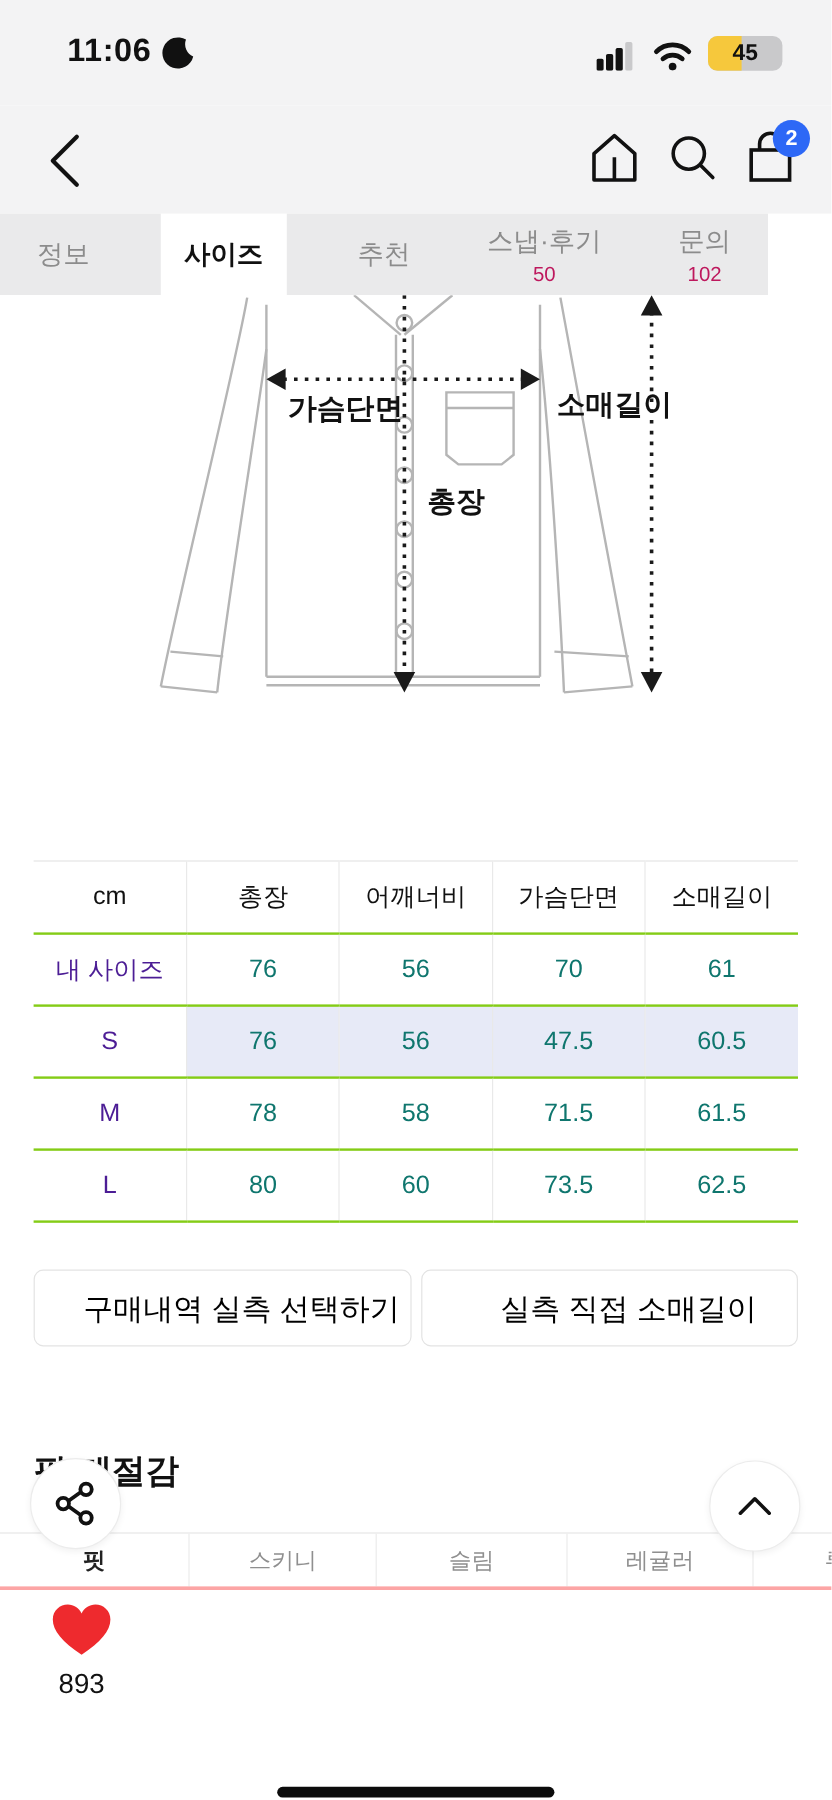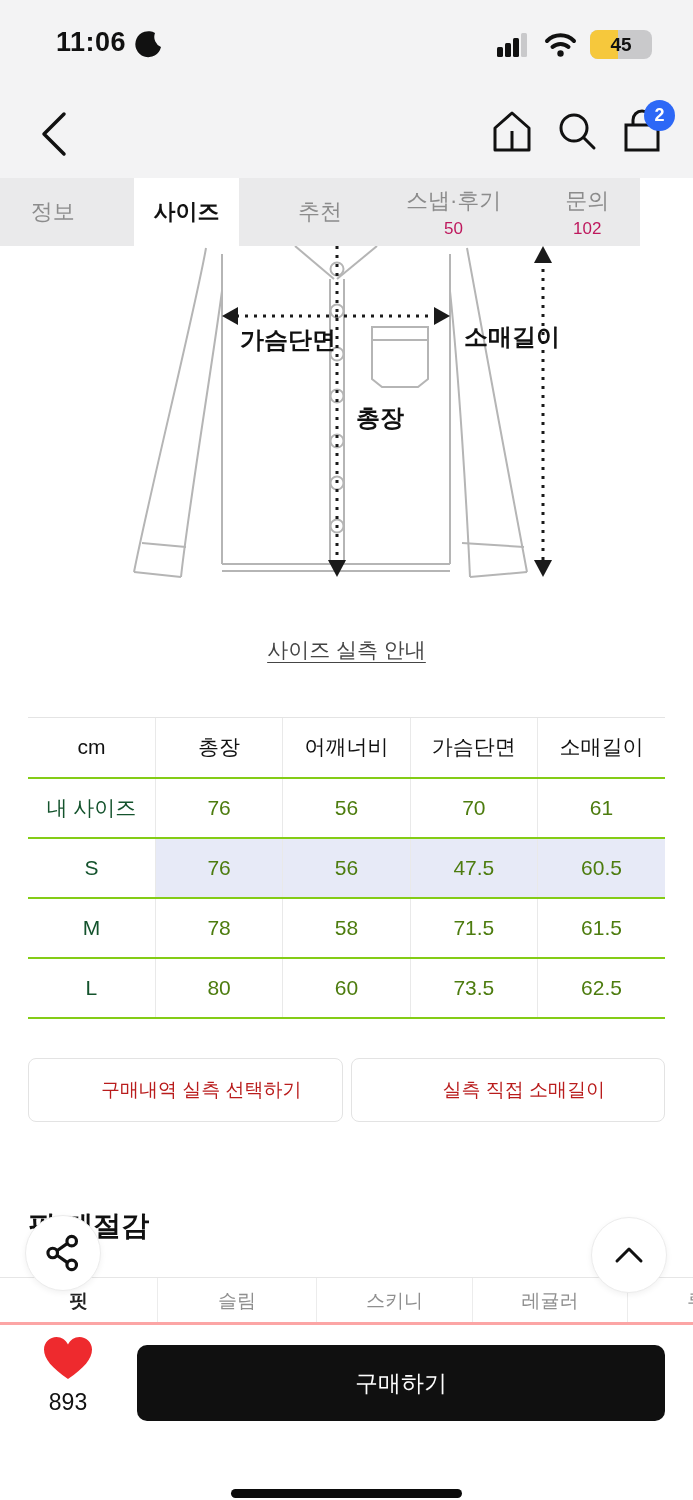--- a/index.html
+++ b/index.html
@@ -5,21 +5,21 @@
   * { margin:0; padding:0; box-sizing:border-box; }
   html,body { width:693px; height:1500px; }
   body {
     position:relative; overflow:hidden; background:#ffffff;
     font-family:"Liberation Sans","DejaVu Sans",sans-serif; color:#111;
   }
   
   .statusbar { position:absolute; top:0; left:0; width:693px; height:88px; background:#f3f3f4; }
   .sb-time { position:absolute; left:56px; top:27px; font-size:27px; font-weight:700; letter-spacing:.5px; }
   .sb-moon { position:absolute; left:133px; top:30px; width:30px; height:30px; }
-  .sb-right { position:absolute; right:48px; top:30px; display:flex; align-items:center; gap:13px; }
+  .sb-right { position:absolute; right:48px; top:30px; display:flex; align-items:flex-end; gap:13px; }
   .battery { position:relative; width:62px; height:29px; border-radius:8px; background:#c9c9cb; overflow:hidden; }
   .battery-fill { position:absolute; left:0; top:0; bottom:0; width:45%; background:#f6c83c; }
   .battery-num { position:absolute; inset:0; display:flex; align-items:center; justify-content:center;
                  font-size:19px; font-weight:700; color:#111; }
   .battery-nub { width:4px; height:11px; background:#c9c9cb; border-radius:0 3px 3px 0; margin-left:-11px; }
   
   .navbar { position:absolute; top:88px; left:0; width:693px; height:90px; background:#f3f3f4; }
   .back-btn { position:absolute; left:34px; top:22px; width:44px; height:48px; cursor:pointer; }
   .nav-icons { position:absolute; right:30px; top:20px; display:flex; align-items:center; gap:23px; }
   .nav-icon { position:relative; width:42px; height:46px; display:flex; align-items:center; justify-content:center; }
@@ -37,27 +37,27 @@
   
   .size-links { position:absolute; top:636px; left:0; width:693px; display:flex; justify-content:center; gap:26px; }
   .size-link { font-size:21px; color:#454545; text-decoration:underline; text-underline-offset:5px;
                text-decoration-thickness:1px; cursor:pointer; }
   
   .size-table { position:absolute; top:717px; left:28px; width:637px; border-collapse:collapse; table-layout:fixed; }
   .size-table td, .size-table th { height:60px; text-align:center; vertical-align:middle;
         font-size:21px; font-weight:400; border-top:1px solid #e4e4e4; border-bottom:2px solid #84cc16; }
   .size-table td + td, .size-table th + th { border-left:1px solid #e9e9e9; }
   .size-table .hdr { color:#111; font-weight:500; }
-  .size-table .rowlabel { color:#14532d; font-weight:500; }
-  .size-table .val { color:#4d7c0f; }
+  .size-table .rowlabel { color:#4c1d95; font-weight:500; }
+  .size-table .val { color:#0f766e; }
   .size-table tr.hl td.val { background:#e7eaf7; }
   
   .measure-btns { position:absolute; top:1058px; left:28px; width:637px; display:flex; gap:8px; }
   .measure-btn { flex:1 1 0; height:64px; border:1px solid #e3e3e3; border-radius:8px; background:#fff;
-                 font-size:19px; color:#b91c1c; display:flex; align-items:center; justify-content:center; cursor:pointer;padding-left:32px; }
+                 font-size:25px; color:#000000; display:flex; align-items:center; justify-content:center; cursor:pointer;padding-left:32px; }
   
   .fit-title { position:absolute; top:1207px; left:28px; font-size:28px; font-weight:700; color:#111; }
   .fit-table { position:absolute; top:1277px; left:0; width:790px; height:46px; display:flex;
                border-top:1px solid #e6e6e6; }
   .fit-cell { display:flex; align-items:center; justify-content:center; font-size:19px; color:#8f8f8f; }
   .fit-cell.label { width:157px; color:#222; font-weight:600; }
   .fit-cell.opt { border-left:1px solid #ececec; }
   .fit-cell.o1 { width:156px; } .fit-cell.o2 { width:159px; } .fit-cell.o3 { width:155px; } .fit-cell.o4 { width:157px; }
   
   .float-btn { position:absolute; width:76px; height:76px; border-radius:50%; background:#fff;
@@ -202,21 +202,20 @@
     </g>
     <g font-size="24" font-weight="700" fill="#111">
       <text x="240" y="102">가슴단면</text>
       <text x="464" y="99">소매길이</text>
       <text x="356" y="180">총장</text>
     </g>
   </svg>
 </div>
 
 <div class="size-links">
-  <span class="size-link">사이즈 실측 안내</span>
 </div>
 
 <table class="size-table">
   <tbody>
       <tr>
     <th class="hdr">cm</th>
     <th class="hdr">총장</th>
     <th class="hdr">어깨너비</th>
     <th class="hdr">가슴단면</th>
     <th class="hdr">소매길이</th>
@@ -253,22 +252,22 @@
   </table>
 
 <div class="measure-btns">
   <div class="measure-btn">구매내역 실측 선택하기</div>
   <div class="measure-btn">실측 직접 소매길이</div>
 </div>
 
 <div class="fit-title">핏·계절감</div>
 <div class="fit-table">
   <div class="fit-cell label">핏</div>
+  <div class="fit-cell opt o1">스키니</div>
   <div class="fit-cell opt o2">슬림</div>
-  <div class="fit-cell opt o1">스키니</div>
   <div class="fit-cell opt o3">레귤러</div>
   <div class="fit-cell opt o4">루즈</div>
 </div>
 
 <div class="float-btn share-btn">
   <svg width="38" height="38" viewBox="0 0 24 24">
     <circle cx="17.5" cy="4.5" r="3" fill="none" stroke="#111" stroke-width="2"></circle>
     <circle cx="5.5" cy="12" r="3" fill="none" stroke="#111" stroke-width="2"></circle>
     <circle cx="17.5" cy="19.5" r="3" fill="none" stroke="#111" stroke-width="2"></circle>
     <line x1="8.2" y1="10.6" x2="14.8" y2="5.9" stroke="#111" stroke-width="2"></line>
@@ -281,15 +280,14 @@
   </svg>
 </div>
 
 <div class="bottombar">
   <div class="like">
     <svg width="52" height="46" viewBox="0 0 52 46">
       <path d="M26,44 C10,33 2,24 2,14.5 C2,7 8,2 14.5,2 C19.5,2 24,5 26,9.5 C28,5 32.5,2 37.5,2 C44,2 50,7 50,14.5 C50,24 42,33 26,44 Z" fill="#ee2a2e"></path>
     </svg>
     <div class="like-count">893</div>
   </div>
-  <div class="buy-btn">구매하기</div>
   <div class="home-indicator"></div>
 </div>
 
 </body></html>

